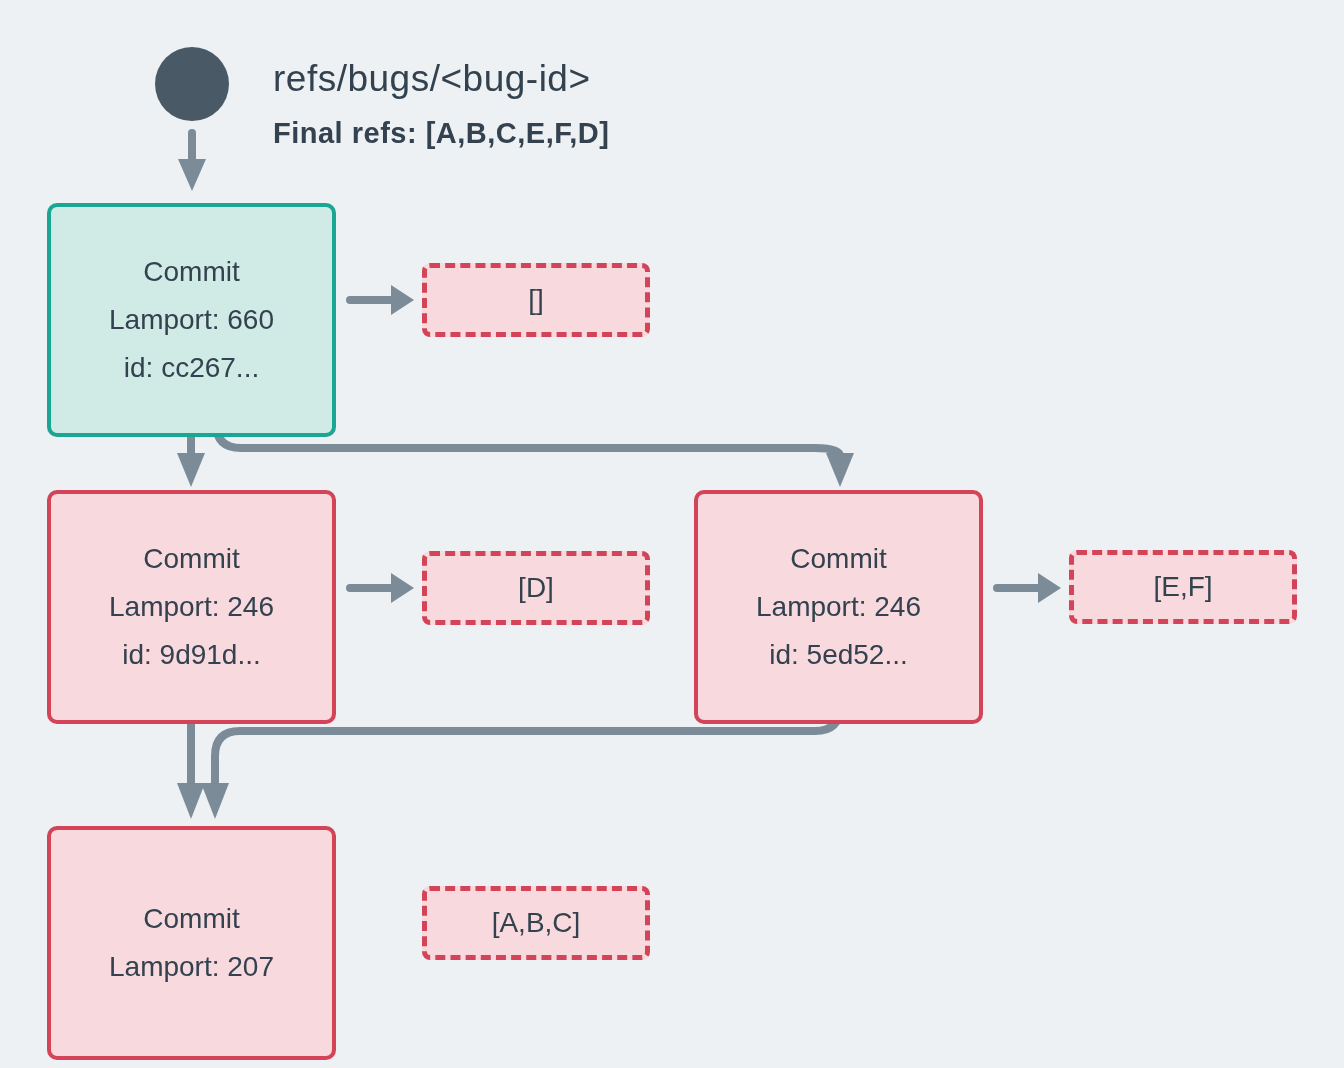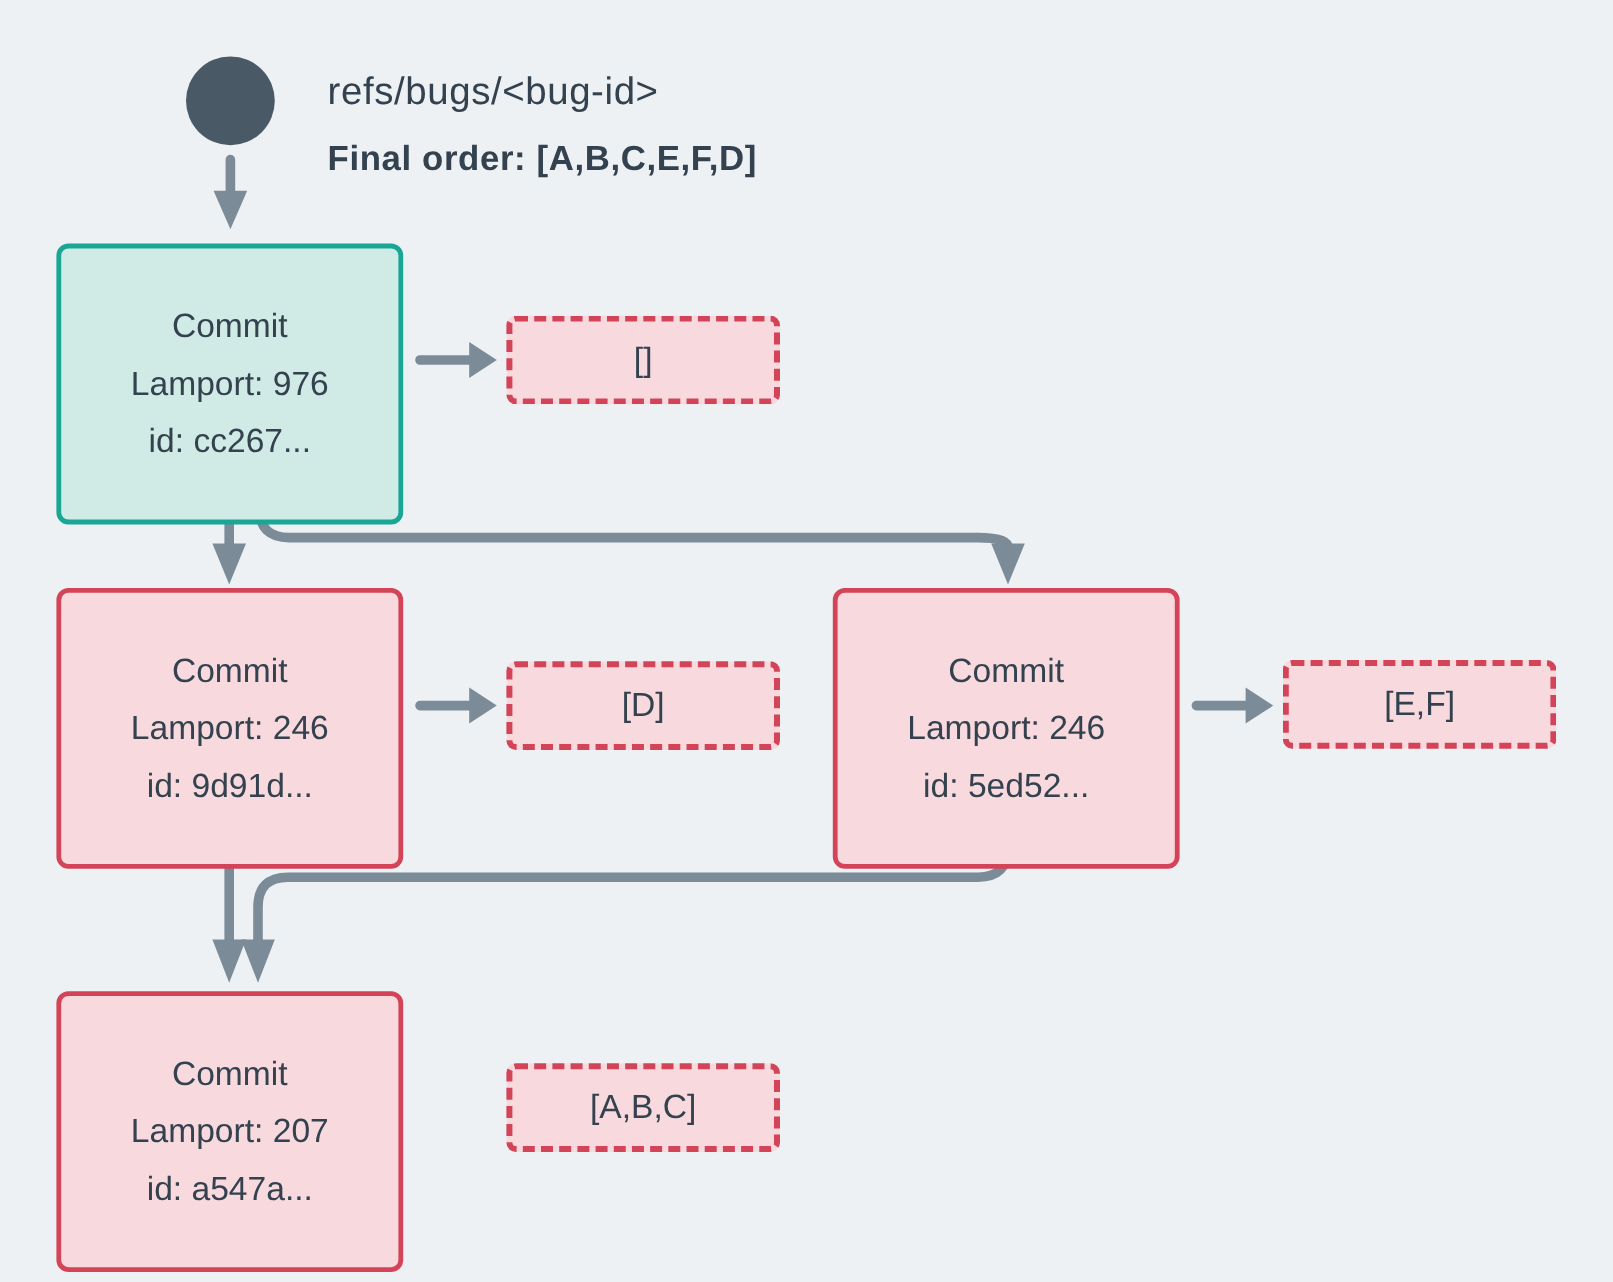--- a/index.html
+++ b/index.html
@@ -40,21 +40,21 @@
   svg.connectors polygon { fill: var(--connector); }
 
   .ref-node {
     position: absolute; left: 155px; top: 47px;
     width: 74px; height: 74px;
     border-radius: 50%;
     background: var(--ref-node);
   }
   .ref-label {
     position: absolute; left: 273px; top: 58px;
-    font-size: 32px; color: var(--text);
+    font-size: 37px; color: var(--text);
     letter-spacing: 0.5px; white-space: nowrap;
   }
   .final-order {
     position: absolute; left: 273px; top: 117px;
     font-size: 29px; font-weight: 700; color: var(--text);
     letter-spacing: 0.5px; white-space: nowrap;
   }
 
   .commit-box {
     position: absolute;
@@ -118,25 +118,25 @@
       <polygon points="177,783 205,783 191,819"></polygon>
     </g>
     <g>
       <path d="M840,691 L840,706 Q840,731 815,731 L240,731 Q215,731 215,756 L215,785"></path>
       <polygon points="201,783 229,783 215,819"></polygon>
     </g>
   </svg>
 
   <div class="ref-node"></div>
   <div class="ref-label">refs/bugs/&lt;bug-id&gt;</div>
-  <div class="final-order">Final order: [A,B,C,E,F,D]</div>
+  <div class="final-order">Final refs: [A,B,C,E,F,D]</div>
 
   <div class="commit-box head" style="left:47px; top:203px;">
     <div>Commit</div>
-    <div>Lamport: 976</div>
+    <div>Lamport: 660</div>
     <div>id: cc267...</div>
   </div>
   <div class="ops-box" style="left:422px; top:263px;">
     <span>[]</span>
   </div>
 
   <div class="commit-box" style="left:47px; top:490px;">
     <div>Commit</div>
     <div>Lamport: 246</div>
     <div>id: 9d91d...</div>
@@ -150,19 +150,18 @@
     <div>Lamport: 246</div>
     <div>id: 5ed52...</div>
   </div>
   <div class="ops-box" style="left:1069px; top:550px;">
     <span>[E,F]</span>
   </div>
 
   <div class="commit-box" style="left:47px; top:826px;">
     <div>Commit</div>
     <div>Lamport: 207</div>
-    <div>id: a547a...</div>
   </div>
   <div class="ops-box" style="left:422px; top:886px;">
     <span>[A,B,C]</span>
   </div>
 
 </div>
 
 </body></html>

